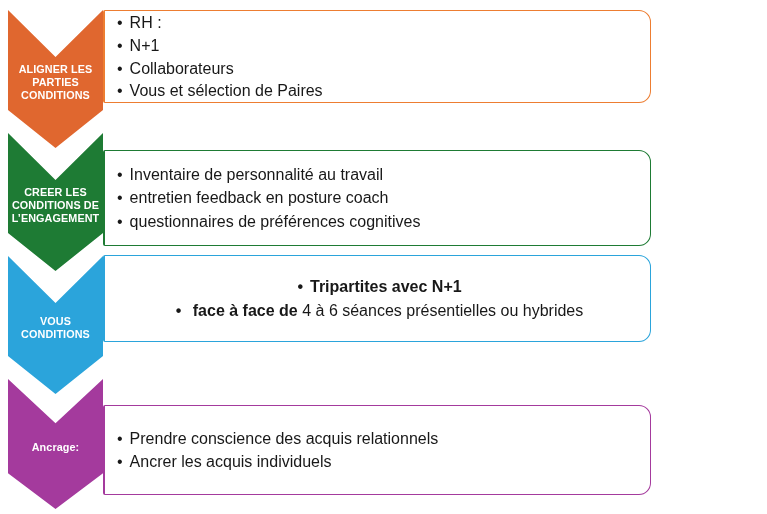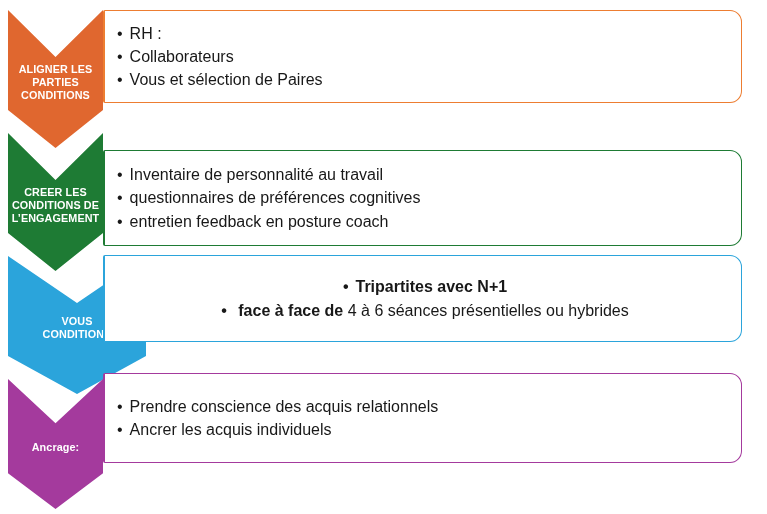--- a/index.html
+++ b/index.html
@@ -12,31 +12,31 @@
   }
   
   .chevron{
     position:absolute;
     left:8px;
     width:95px;
     clip-path:polygon(0 0, 50% 34%, 100% 0, 100% 72.5%, 50% 100%, 0 72.5%);
   }
   .c0{top:10px;height:138px;}
   .c1{top:133px;height:138px;}
-  .c2{top:256px;height:138px;padding-left:43px;}
+  .c2{top:256px;height:138px;}
   .c3{top:379px;height:130px;}
   .chevlabel{
     position:absolute;left:0;right:0;top:42px;bottom:36px;
     display:flex;flex-direction:column;justify-content:center;align-items:center;
     color:#ffffff;font-weight:700;font-size:10.8px;line-height:13px;
     text-align:center;letter-spacing:0.1px;white-space:nowrap;
   }
   
   .box{
-    position:absolute;left:103px;width:639px;
+    position:absolute;left:103px;width:548px;
     box-sizing:border-box;
     background:#ffffff;
     border-style:solid;
     border-width:1.5px 1.5px 1.5px 2.5px;
     border-radius:2px 12px 12px 2px;
     display:flex;flex-direction:column;justify-content:center;
     padding:0 8px 0 12px;
   }
   .b0{top:10px;height:93px;}
   .b1{top:150px;height:96px;}
@@ -60,43 +60,46 @@
       <div>ALIGNER LES</div>
       <div>PARTIES</div>
       <div>CONDITIONS</div>
     </div>
   </div>
   <div class="box b0" style="border-color: rgb(237, 125, 49);">
     <div class="line">
       <span class="bullet">•</span><span>RH :</span>
     </div>
     <div class="line">
+      <span class="bullet">•</span><span>N+1</span>
+    </div>
+    <div class="line">
       <span class="bullet">•</span><span>Collaborateurs</span>
     </div>
     <div class="line">
       <span class="bullet">•</span><span>Vous et sélection de Paires</span>
     </div>
   </div>
 
   <div class="chevron c1" style="background-color: rgb(30, 123, 52);">
     <div class="chevlabel">
       <div>CREER LES</div>
       <div>CONDITIONS DE</div>
       <div>L’ENGAGEMENT</div>
     </div>
   </div>
   <div class="box b1" style="border-color: rgb(30, 123, 52);">
     <div class="line">
       <span class="bullet">•</span><span>Inventaire de personnalité au travail</span>
     </div>
     <div class="line">
-      <span class="bullet">•</span><span>questionnaires de préférences cognitives</span>
+      <span class="bullet">•</span><span>entretien feedback en posture coach</span>
     </div>
     <div class="line">
-      <span class="bullet">•</span><span>entretien feedback en posture coach</span>
+      <span class="bullet">•</span><span>questionnaires de préférences cognitives</span>
     </div>
   </div>
 
   <div class="chevron c2" style="background-color: rgb(43, 164, 219);">
     <div class="chevlabel">
       <div>VOUS</div>
       <div>CONDITIONS</div>
     </div>
   </div>
   <div class="box b2" style="border-color: rgb(43, 164, 219); text-align: center;">
@@ -106,21 +109,21 @@
     <div class="line">
       <span class="bullet bold">•</span><span class="bold"> face à face de </span><span>4 à 6 séances présentielles ou hybrides</span>
     </div>
   </div>
 
   <div class="chevron c3" style="background-color: rgb(164, 58, 157);">
     <div class="chevlabel">
       <div>Ancrage:</div>
     </div>
   </div>
-  <div class="box b3" style="border-color: rgb(164, 58, 157);">
+  <div class="box b3" style="border-color: rgb(164, 58, 157); margin-top: 32px;">
     <div class="line">
       <span class="bullet">•</span><span>Prendre conscience des acquis relationnels</span>
     </div>
     <div class="line">
       <span class="bullet">•</span><span>Ancrer les acquis individuels</span>
     </div>
   </div>
 
 </div>
 

